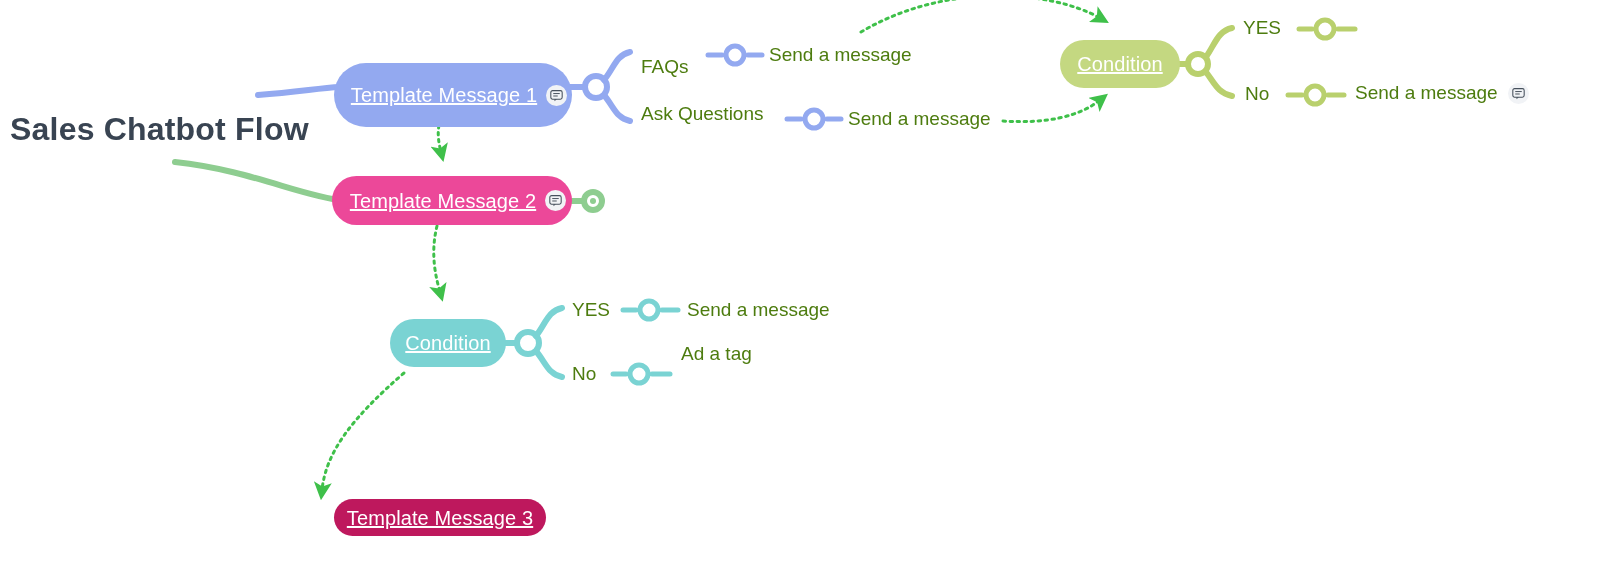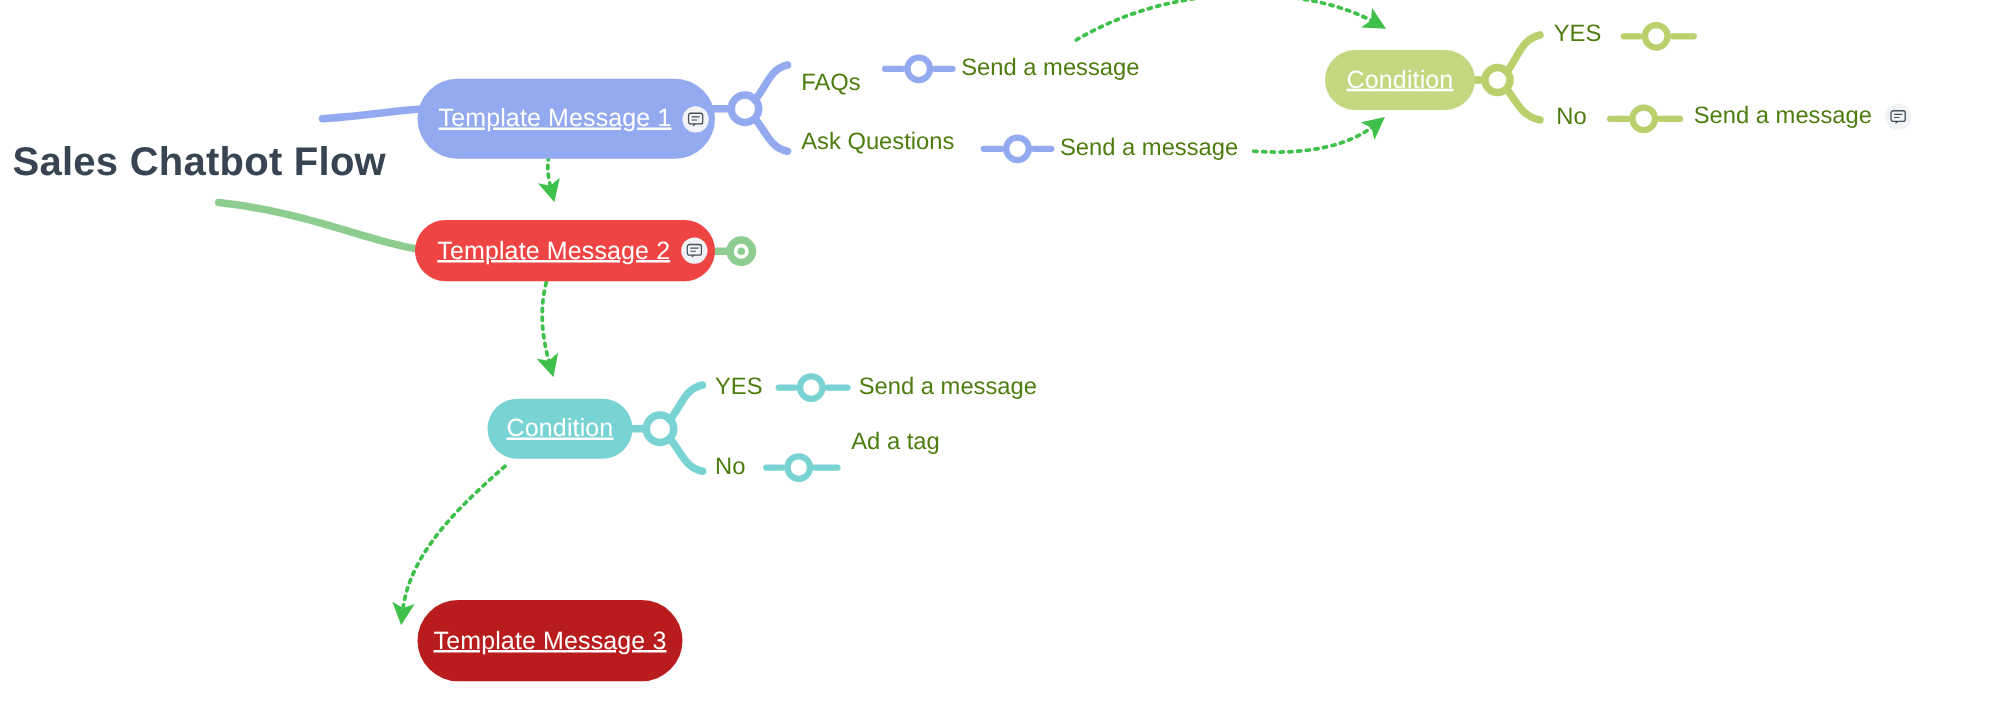--- a/index.html
+++ b/index.html
@@ -37,22 +37,22 @@
     color: #ffffff;
     font-size: 20px;
     letter-spacing: .1px;
     white-space: nowrap;
     box-sizing: border-box;
     z-index: 3;
   }
   .node .node-label { line-height: 1; text-decoration: underline; }
 
   .node-tm1 { left: 334px; top: 63px;  width: 238px; height: 64px; background: #93a9f0; padding-left: 12px; }
-  .node-tm2 { left: 332px; top: 176px; width: 240px; height: 49px; background: #ef4444; padding-left: 12px; }
-  .node-tm3 { left: 334px; top: 480px; width: 212px; height: 65px; background: #b91c1c; }
+  .node-tm2 { left: 332px; top: 176px; width: 240px; height: 49px; background: #ec4899; padding-left: 12px; }
+  .node-tm3 { left: 334px; top: 499px; width: 212px; height: 37px; background: #be185d; }
   .node-cond-teal  { left: 390px;  top: 319px; width: 116px; height: 48px; background: #7ad3d3; }
   .node-cond-olive { left: 1060px; top: 40px;  width: 120px; height: 48px; background: #c4d881; }
 
   
   .pill-badge {
     width: 21px;
     height: 21px;
     border-radius: 50%;
     background: #f1f3f6;
     display: inline-flex;

